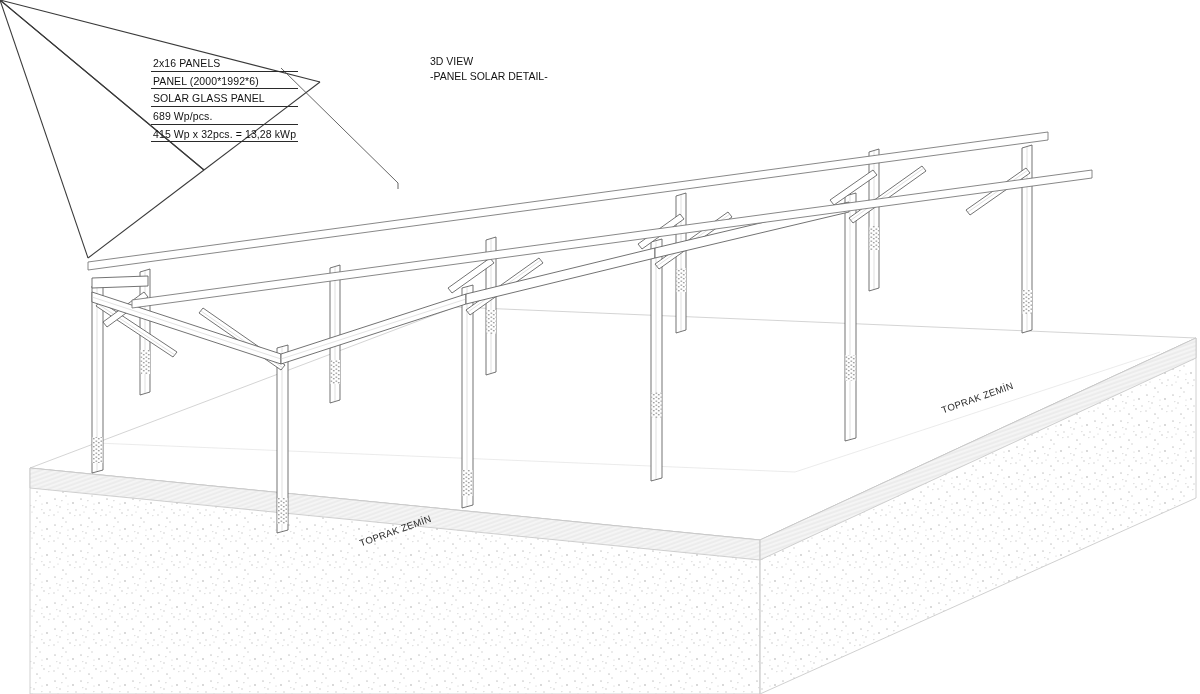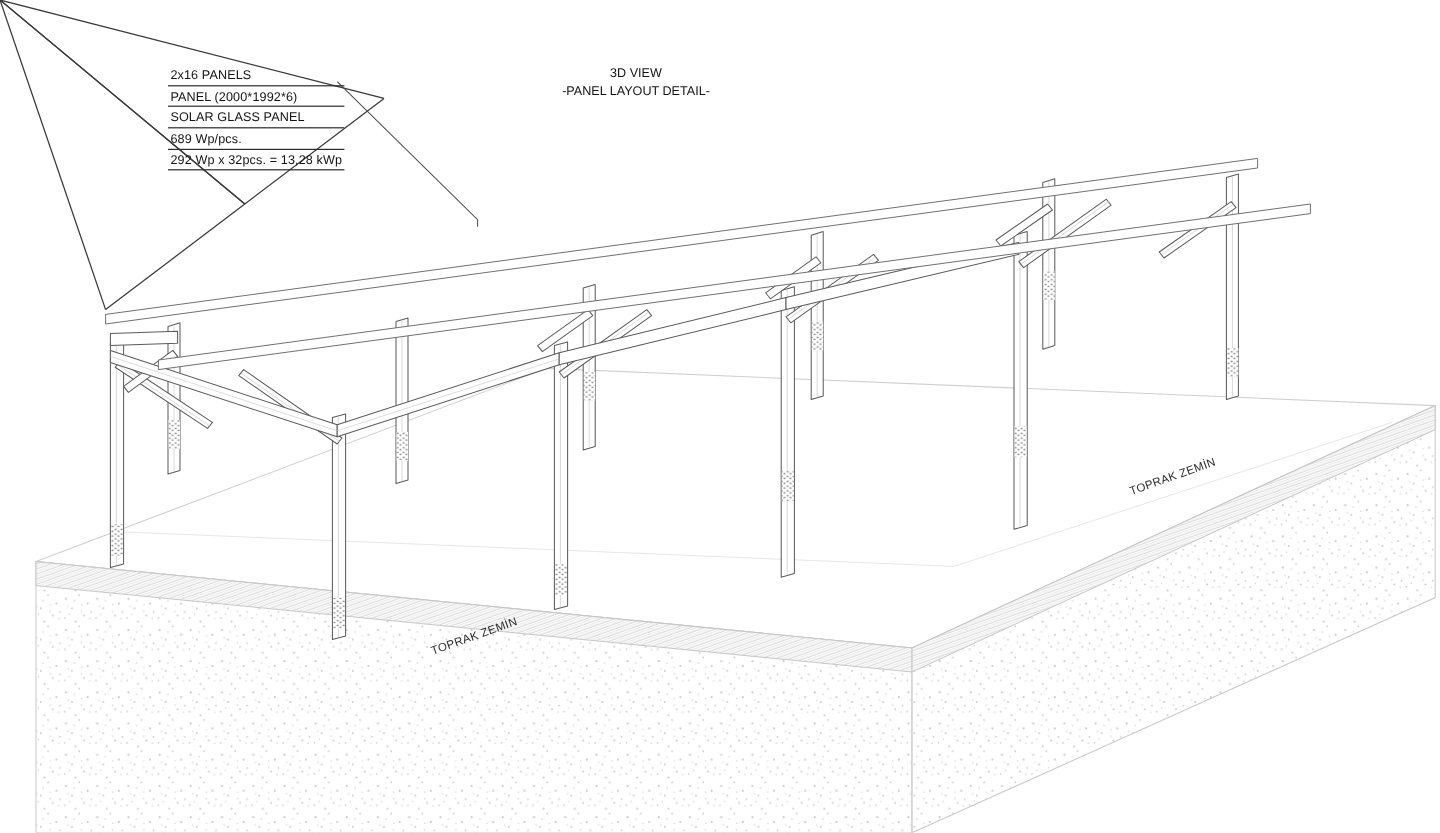--- a/index.html
+++ b/index.html
@@ -1,27 +1,27 @@
 <!DOCTYPE html>
 <html><head>
 <meta charset="utf-8">
 <style>
   html,body{margin:0;padding:0;background:#ffffff;}
   body{width:1200px;height:694px;overflow:hidden;
        font-family:"Liberation Sans",sans-serif;color:#1a1a1a;}
   #stage{position:relative;width:1200px;height:694px;background:#fff;}
   #stage svg{position:absolute;left:0;top:0;}
 
-  .anno-block{position:absolute;left:140px;top:58px;}
+  .anno-block{position:absolute;left:151px;top:58px;}
   .anno-line{font-size:10.5px;line-height:1.0;letter-spacing:0.1px;
              color:#131313;white-space:nowrap;padding:0 2px 2px 2px;
              border-bottom:0.8px solid #2a2a2a;margin-bottom:4.2px;}
 
   .title-block{position:absolute;left:430px;top:54px;width:200px;
-               text-align:center;font-size:10.5px;line-height:1.45;color:#131313;}
+               font-size:10.5px;line-height:1.45;color:#131313;}
 
   .ground-lbl{position:absolute;font-size:9.6px;color:#2b2b2b;
               white-space:nowrap;letter-spacing:0.3px;}
   #gl-left{left:358px;top:538px;transform:rotate(-19.5deg);transform-origin:0 0;}
   #gl-right{left:940px;top:405px;transform:rotate(-19.5deg);transform-origin:0 0;}
 </style>
 </head>
 <body>
 
 <div id="stage">
@@ -226,24 +226,24 @@
     <g>
       <path d="M 281 68 L 398 183 L 398 189" fill="none" stroke="#4a4a4a" stroke-width="0.85"></path>
     </g>
   </svg>
 
   <div class="anno-block">
     <div class="anno-line">2x16 PANELS</div>
     <div class="anno-line">PANEL (2000*1992*6)</div>
     <div class="anno-line">SOLAR GLASS PANEL</div>
     <div class="anno-line">689 Wp/pcs.</div>
-    <div class="anno-line">292 Wp x 32pcs. = 13,28 kWp</div>
+    <div class="anno-line">415 Wp x 32pcs. = 13,28 kWp</div>
   </div>
 
   <div class="title-block">
     <div>3D VIEW</div>
-    <div>-PANEL LAYOUT DETAIL-</div>
+    <div>-PANEL SOLAR DETAIL-</div>
   </div>
 
   <div class="ground-lbl" id="gl-left">TOPRAK ZEMİN</div>
   <div class="ground-lbl" id="gl-right">TOPRAK ZEMİN</div>
 
 </div>
 
 </body></html>

